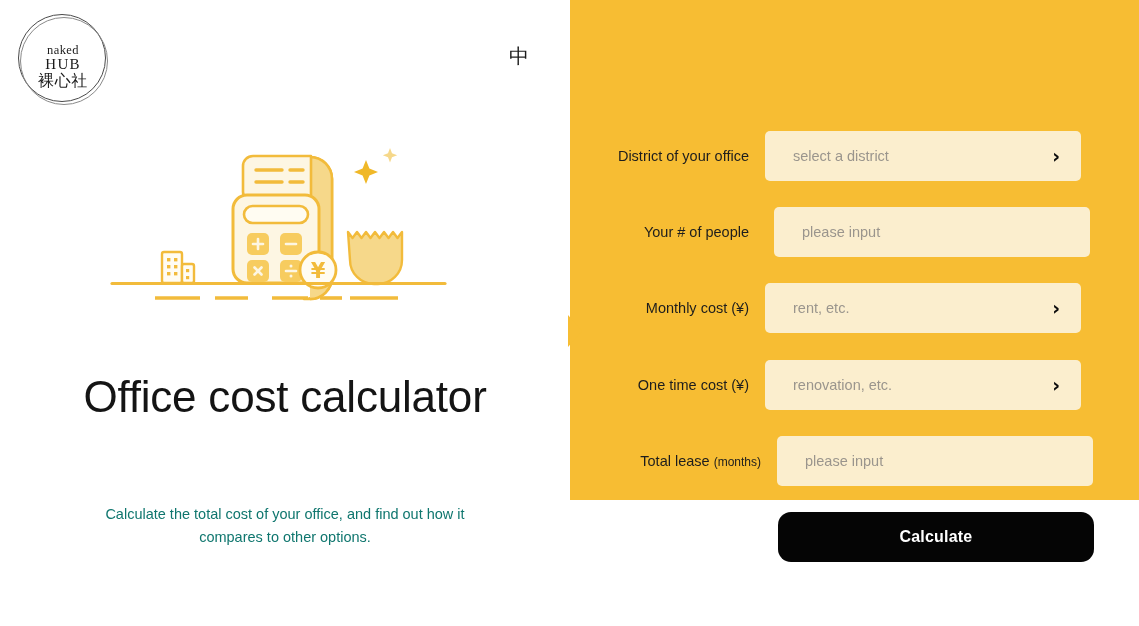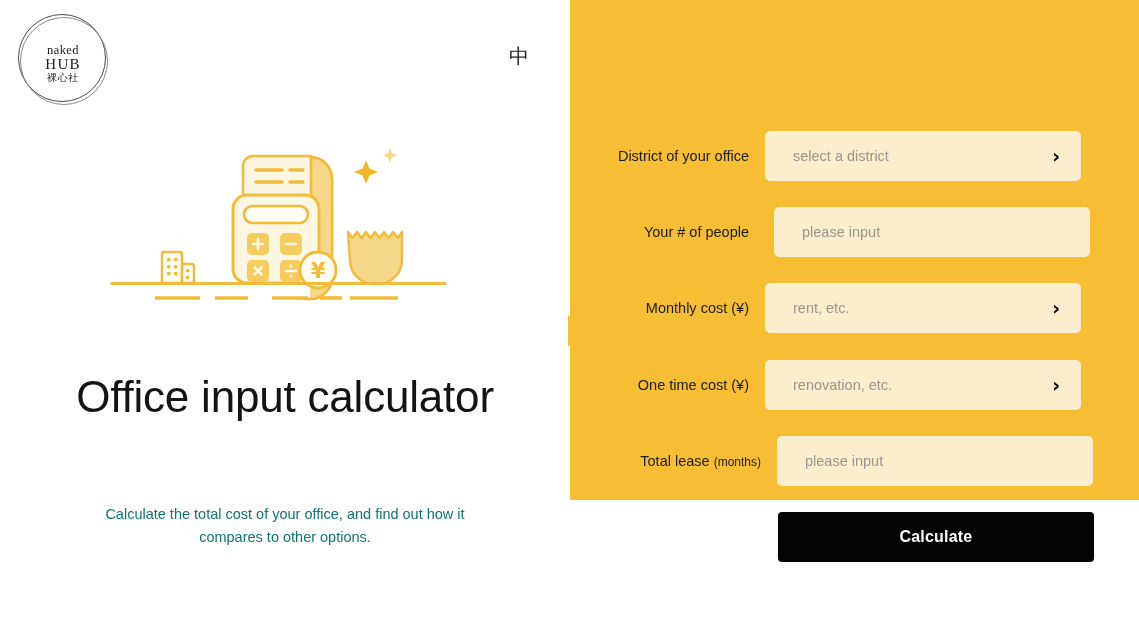--- a/index.html
+++ b/index.html
@@ -49,21 +49,21 @@
   #logo .logo-text {
     position: absolute;
     left: 0; top: 30px;
     width: 90px;
     text-align: center;
     line-height: 1.05;
     color: #1b1b1b;
   }
   #logo .l1 { font-size: 12.5px; letter-spacing: 0.4px; font-family: "Liberation Serif", serif; }
   #logo .l2 { font-size: 15px; letter-spacing: 1.2px; font-family: "Liberation Serif", serif; }
-  #logo .l3 { font-size: 10px; letter-spacing: 0.6px; font-family: Liberation Serif, serif; }
+  #logo .l3 { font-size: 16px; letter-spacing: 0.6px; font-family: Liberation Serif, serif; }
 
   
   #lang-toggle {
     position: absolute;
     left: 509px; top: 46px;
     font-size: 20px;
     color: #1b1b1b;
     font-family: "DejaVu Sans", sans-serif;
     cursor: pointer;
     line-height: 1;
@@ -165,21 +165,21 @@
     line-height: 1;
     margin-right: 5px;
   }
 
   #calculate-button {
     position: absolute;
     left: 208px; top: 512px;
     width: 316px; height: 50px;
     background: #050505;
     border: none;
-    border-radius: 4px;
+    border-radius: 13px;
     color: #ffffff;
     font-size: 16px;
     font-weight: bold;
     font-family: "Liberation Sans", sans-serif;
     cursor: pointer;
     letter-spacing: 0.2px;
   }
 </style>
 </head>
 <body>
@@ -257,21 +257,21 @@
         <line x1="12" y1="143.5" x2="345" y2="143.5" stroke="#f2bb3b" stroke-width="3.2" stroke-linecap="round"></line>
 
         <line x1="55" y1="158" x2="100" y2="158" stroke="#f2bb3b" stroke-width="3.6" stroke-linecap="butt"></line>
         <line x1="115" y1="158" x2="148" y2="158" stroke="#f2bb3b" stroke-width="3.6" stroke-linecap="butt"></line>
         <line x1="172" y1="158" x2="208" y2="158" stroke="#f2bb3b" stroke-width="3.6" stroke-linecap="butt"></line>
         <line x1="220" y1="158" x2="242" y2="158" stroke="#f2bb3b" stroke-width="3.6" stroke-linecap="butt"></line>
         <line x1="250" y1="158" x2="298" y2="158" stroke="#f2bb3b" stroke-width="3.6" stroke-linecap="butt"></line>
       </svg>
     </div>
 
-    <div id="headline">Office input calculator</div>
+    <div id="headline">Office cost calculator</div>
 
     <div id="subtitle">Calculate the total cost of your office, and find out how it compares to other options.</div>
   </div>
 
   <div id="right-panel">
 
     <div class="form-row" style="top:131px;">
       <div class="form-label">
         <span>District of your office</span><span class="sub"></span>
       </div>

